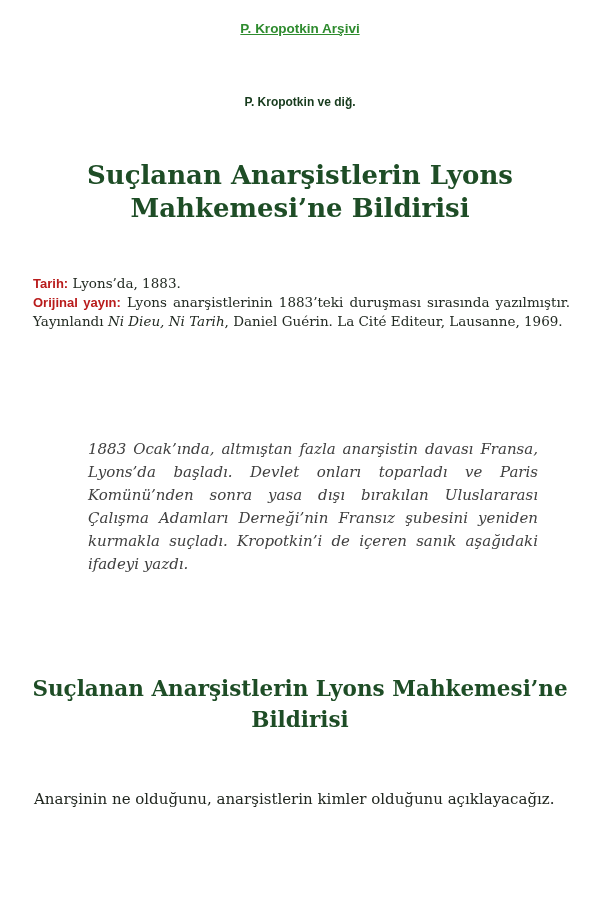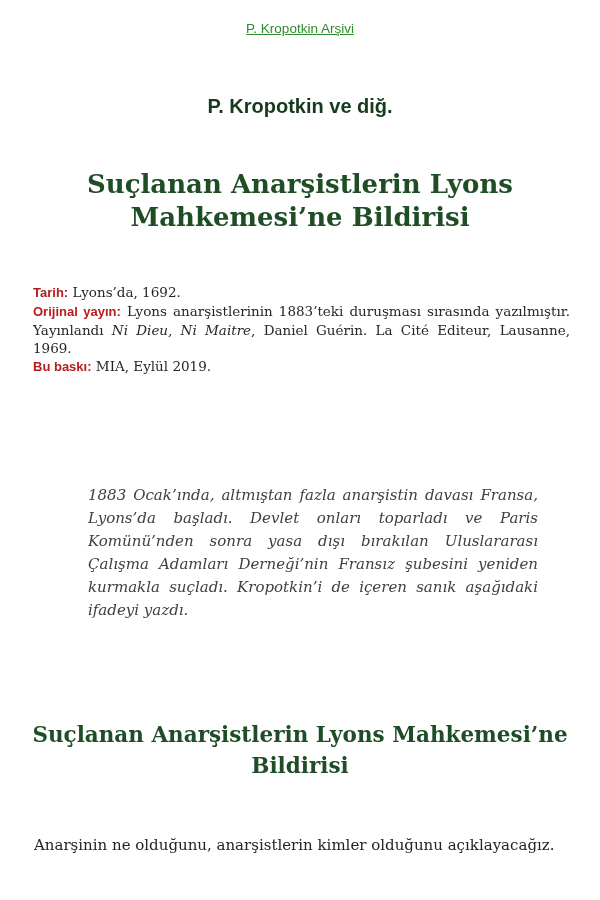--- a/index.html
+++ b/index.html
@@ -13,32 +13,32 @@
     overflow: hidden;
     font-family: "DejaVu Serif", serif;
     color: #212921;
   }
   .top-link-wrap {
     text-align: center;
     padding-top: 18px;
   }
   .top-link {
     font-family: "Liberation Sans", sans-serif;
-    font-weight: normal;
+    font-weight: bold;
     font-size: 13.5px;
     color: #2e8b2e;
     text-decoration: underline;
     cursor: pointer;
   }
   .author-line {
     margin-top: 58px;
     text-align: center;
     font-family: "Liberation Sans", sans-serif;
     font-weight: bold;
-    font-size: 20px;
+    font-size: 12px;
     color: #163a1c;
   }
   h1.doc-title {
     margin: 50px auto 0 auto;
     max-width: 440px;
     text-align: center;
     font-family: "DejaVu Serif", serif;
     font-weight: bold;
     font-size: 26px;
     line-height: 1.28;
@@ -95,29 +95,25 @@
   <a class="top-link">P. Kropotkin Arşivi</a>
 </div>
 
 <div class="author-line">P. Kropotkin ve diğ.</div>
 
 <h1 class="doc-title">Suçlanan Anarşistlerin Lyons Mahkemesi’ne Bildirisi</h1>
 
 <div class="info-block">
   <div>
     <span class="info-label">Tarih:</span>
-    <span>Lyons’da, 1692.</span>
+    <span>Lyons’da, 1883.</span>
   </div>
   <div>
     <span class="info-label">Orijinal yayın:</span>
-    <span>Lyons anarşistlerinin 1883’teki duruşması sırasında yazılmıştır. Yayınlandı </span><span class="info-italic">Ni Dieu, Ni Maitre</span><span>, Daniel Guérin. La Cité Editeur, Lausanne, 1969.</span>
-  </div>
-  <div>
-    <span class="info-label">Bu baskı:</span>
-    <span>MIA, Eylül 2019.</span>
+    <span>Lyons anarşistlerinin 1883’teki duruşması sırasında yazılmıştır. Yayınlandı </span><span class="info-italic">Ni Dieu, Ni Tarih</span><span>, Daniel Guérin. La Cité Editeur, Lausanne, 1969.</span>
   </div>
 </div>
 
 <div class="intro-note">1883 Ocak’ında, altmıştan fazla anarşistin davası Fransa, Lyons’da başladı. Devlet onları toparladı ve Paris Komünü’nden sonra yasa dışı bırakılan Uluslararası Çalışma Adamları Derneği’nin Fransız şubesini yeniden kurmakla suçladı. Kropotkin’i de içeren sanık aşağıdaki ifadeyi yazdı.</div>
 
 <h2 class="section-title">Suçlanan Anarşistlerin Lyons Mahkemesi’ne Bildirisi</h2>
 
 <div class="body-paragraphs">
   <p>Anarşinin ne olduğunu, anarşistlerin kimler olduğunu açıklayacağız.</p>
 

